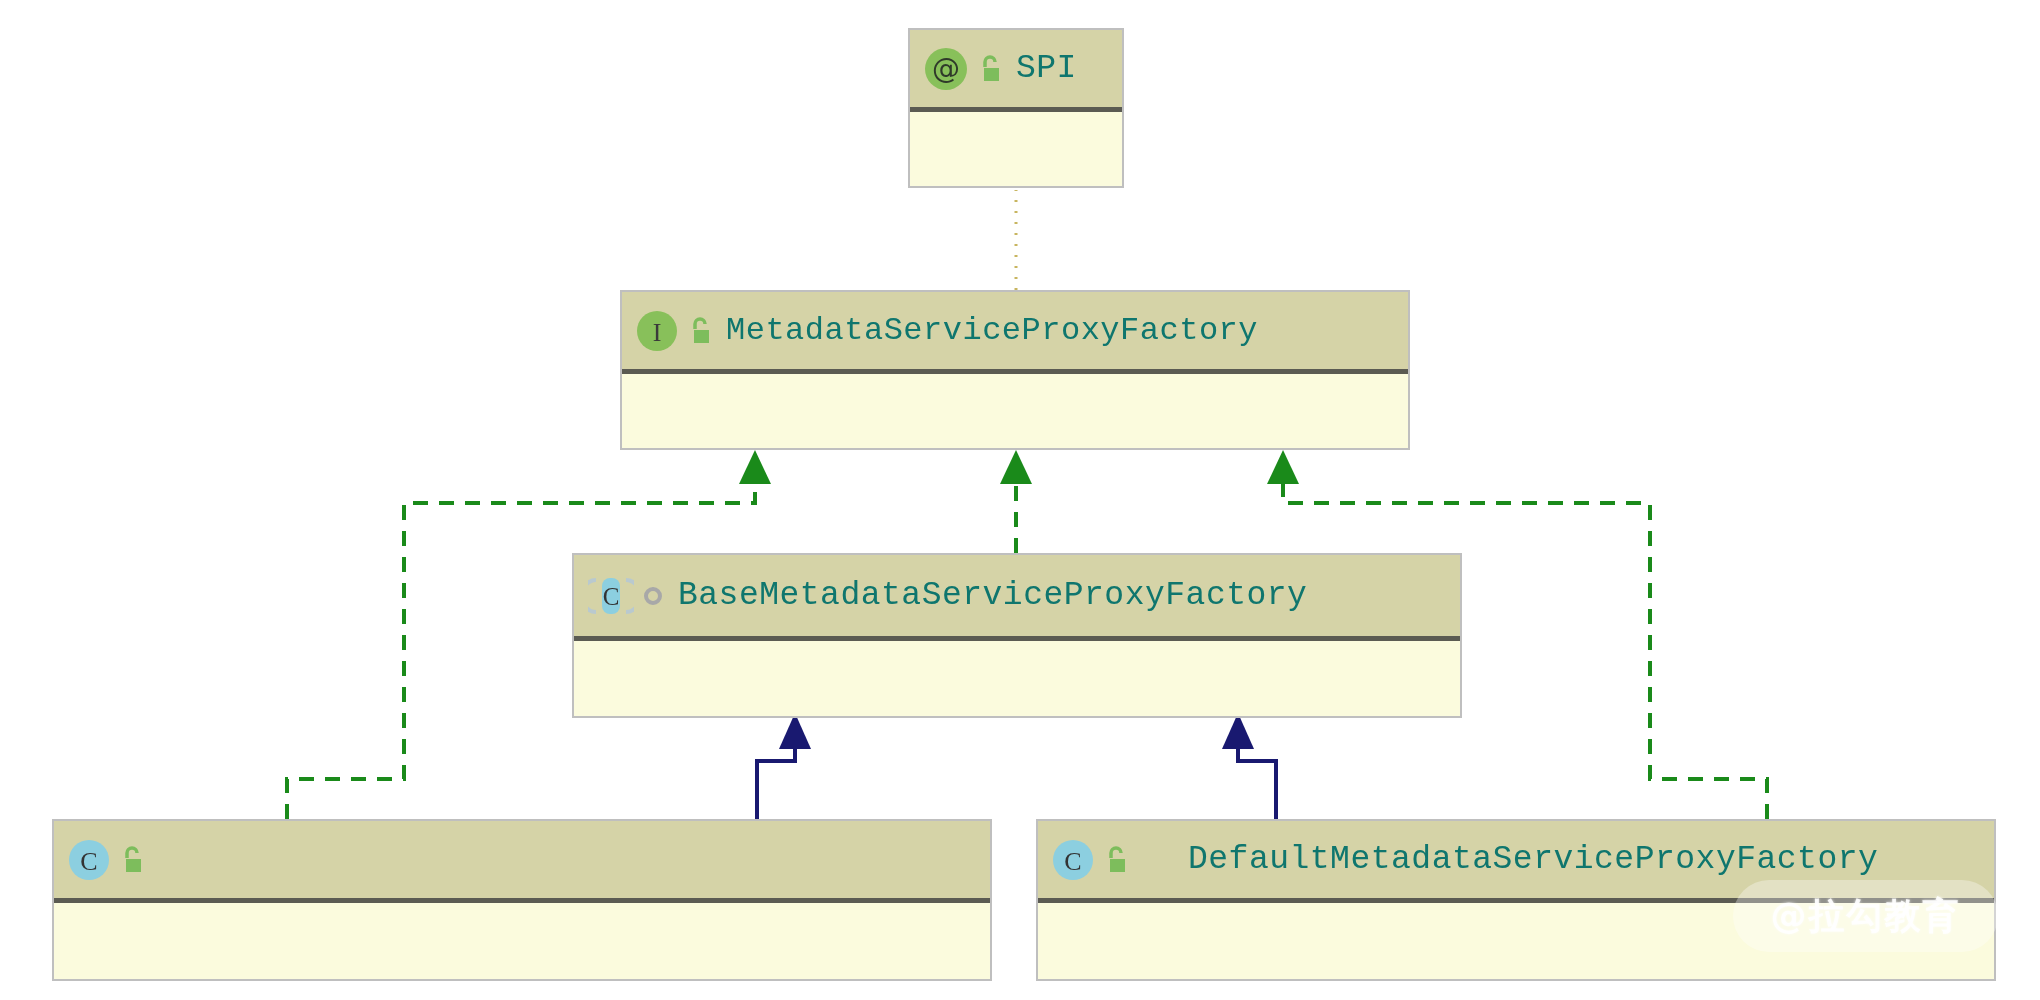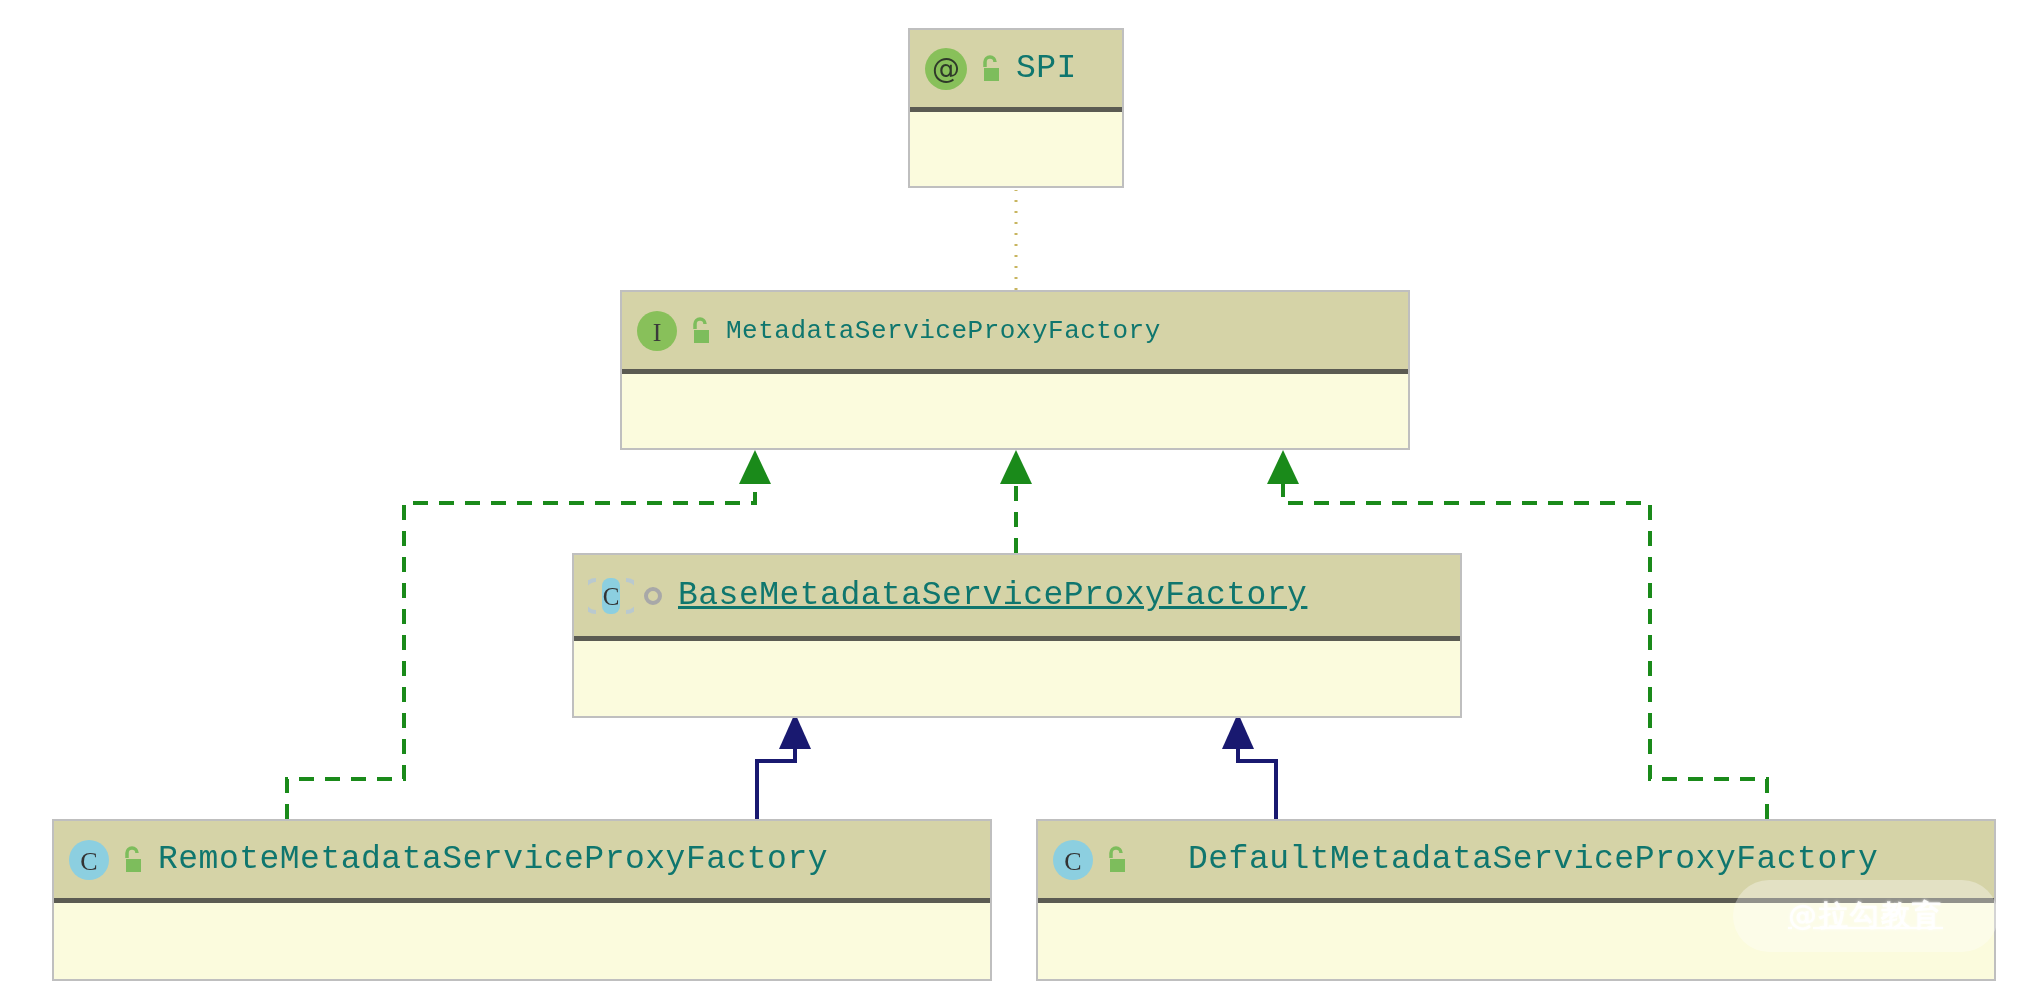--- a/index.html
+++ b/index.html
@@ -77,26 +77,25 @@
     height: 72px;
     border-radius: 36px;
     background: rgba(255,255,255,0.33);
     display: flex;
     align-items: center;
     justify-content: center;
     pointer-events: none;
   }
   #watermark .wm-text {
     font-family: "DejaVu Sans", sans-serif;
-    font-size: 29px;
+    font-size: 36px;
     font-weight: bold;
     color: rgba(255,255,255,0.90);
     letter-spacing: 2px;
     text-shadow: 0 0 3px rgba(255,255,255,0.8);
-    text-decoration: underline;
   }
 </style>
 </head>
 <body>
 
 <div id="canvas">
 
   <svg id="edges" viewBox="0 0 2040 1000" width="2040" height="1000">
 
     <g>
@@ -155,60 +154,59 @@
           <ellipse cx="21" cy="21" rx="20" ry="20" fill="#88c05a"></ellipse>
           <text x="21" y="31" font-family="Liberation Serif, serif" font-size="26" fill="#3a3a3a" text-anchor="middle">I</text>
         </svg>
       </span>
       <span class="icon-wrap gap-after-lock">
         <svg width="26" height="30" viewBox="0 0 26 30">
           <path d="M9 13 L9 8 A5 5 0 0 1 19 8" fill="none" stroke="#7dbd5c" stroke-width="3.5"></path>
           <rect x="8" y="14" width="15" height="13" fill="#7dbd5c"></rect>
         </svg>
       </span>
-      <span class="uml-title" style="font-size:26px;">MetadataServiceProxyFactory</span>
+      <span class="uml-title" style="font-size:32px;">MetadataServiceProxyFactory</span>
     </div>
     <div class="uml-body" style="height:70px;"></div>
   </div>
 
   <div class="uml-box" style="left:572px; top:553px; width:890px; height:165px;">
     <div class="uml-header" style="height:86px;">
       <span class="icon-wrap gap-after-icon">
         <svg width="46" height="44" viewBox="0 0 46 44">
           <path d="M8 6 A14 16 0 0 0 8 38" fill="none" stroke="#b9c9cf" stroke-width="4"></path>
           <path d="M38 6 A14 16 0 0 1 38 38" fill="none" stroke="#b9c9cf" stroke-width="4"></path>
           <rect x="14" y="4" width="18" height="36" rx="8" fill="#8ccfe0"></rect>
           <text x="23" y="31" font-family="Liberation Serif, serif" font-size="25" fill="#333333" text-anchor="middle">C</text>
         </svg>
       </span>
       <span class="icon-wrap gap-after-lock">
         <svg width="22" height="22" viewBox="0 0 22 22">
           <circle cx="11" cy="11" r="7" fill="none" stroke="#a8a8a8" stroke-width="4"></circle>
         </svg>
       </span>
-      <span class="uml-title" style="font-size:33px;text-decoration:underline;">BaseMetadataServiceProxyFactory</span>
+      <span class="uml-title" style="font-size:33px;">BaseMetadataServiceProxyFactory</span>
     </div>
     <div class="uml-body" style="height:71px;"></div>
   </div>
 
   <div class="uml-box" style="left:52px; top:819px; width:940px; height:162px;">
     <div class="uml-header" style="height:82px;">
       <span class="icon-wrap gap-after-icon">
         <svg width="42" height="42" viewBox="0 0 42 42">
           <ellipse cx="21" cy="21" rx="20" ry="20" fill="#8ccfe0"></ellipse>
           <text x="21" y="31" font-family="Liberation Serif, serif" font-size="26" fill="#333333" text-anchor="middle">C</text>
         </svg>
       </span>
       <span class="icon-wrap gap-after-lock">
         <svg width="26" height="30" viewBox="0 0 26 30">
           <path d="M9 13 L9 8 A5 5 0 0 1 19 8" fill="none" stroke="#7dbd5c" stroke-width="3.5"></path>
           <rect x="8" y="14" width="15" height="13" fill="#7dbd5c"></rect>
         </svg>
       </span>
-      <span class="uml-title" style="font-size:33px;">RemoteMetadataServiceProxyFactory</span>
     </div>
     <div class="uml-body" style="height:70px;"></div>
   </div>
 
   <div class="uml-box" style="left:1036px; top:819px; width:960px; height:162px;">
     <div class="uml-header" style="height:82px;">
       <span class="icon-wrap gap-after-icon">
         <svg width="42" height="42" viewBox="0 0 42 42">
           <ellipse cx="21" cy="21" rx="20" ry="20" fill="#8ccfe0"></ellipse>
           <text x="21" y="31" font-family="Liberation Serif, serif" font-size="26" fill="#333333" text-anchor="middle">C</text>

